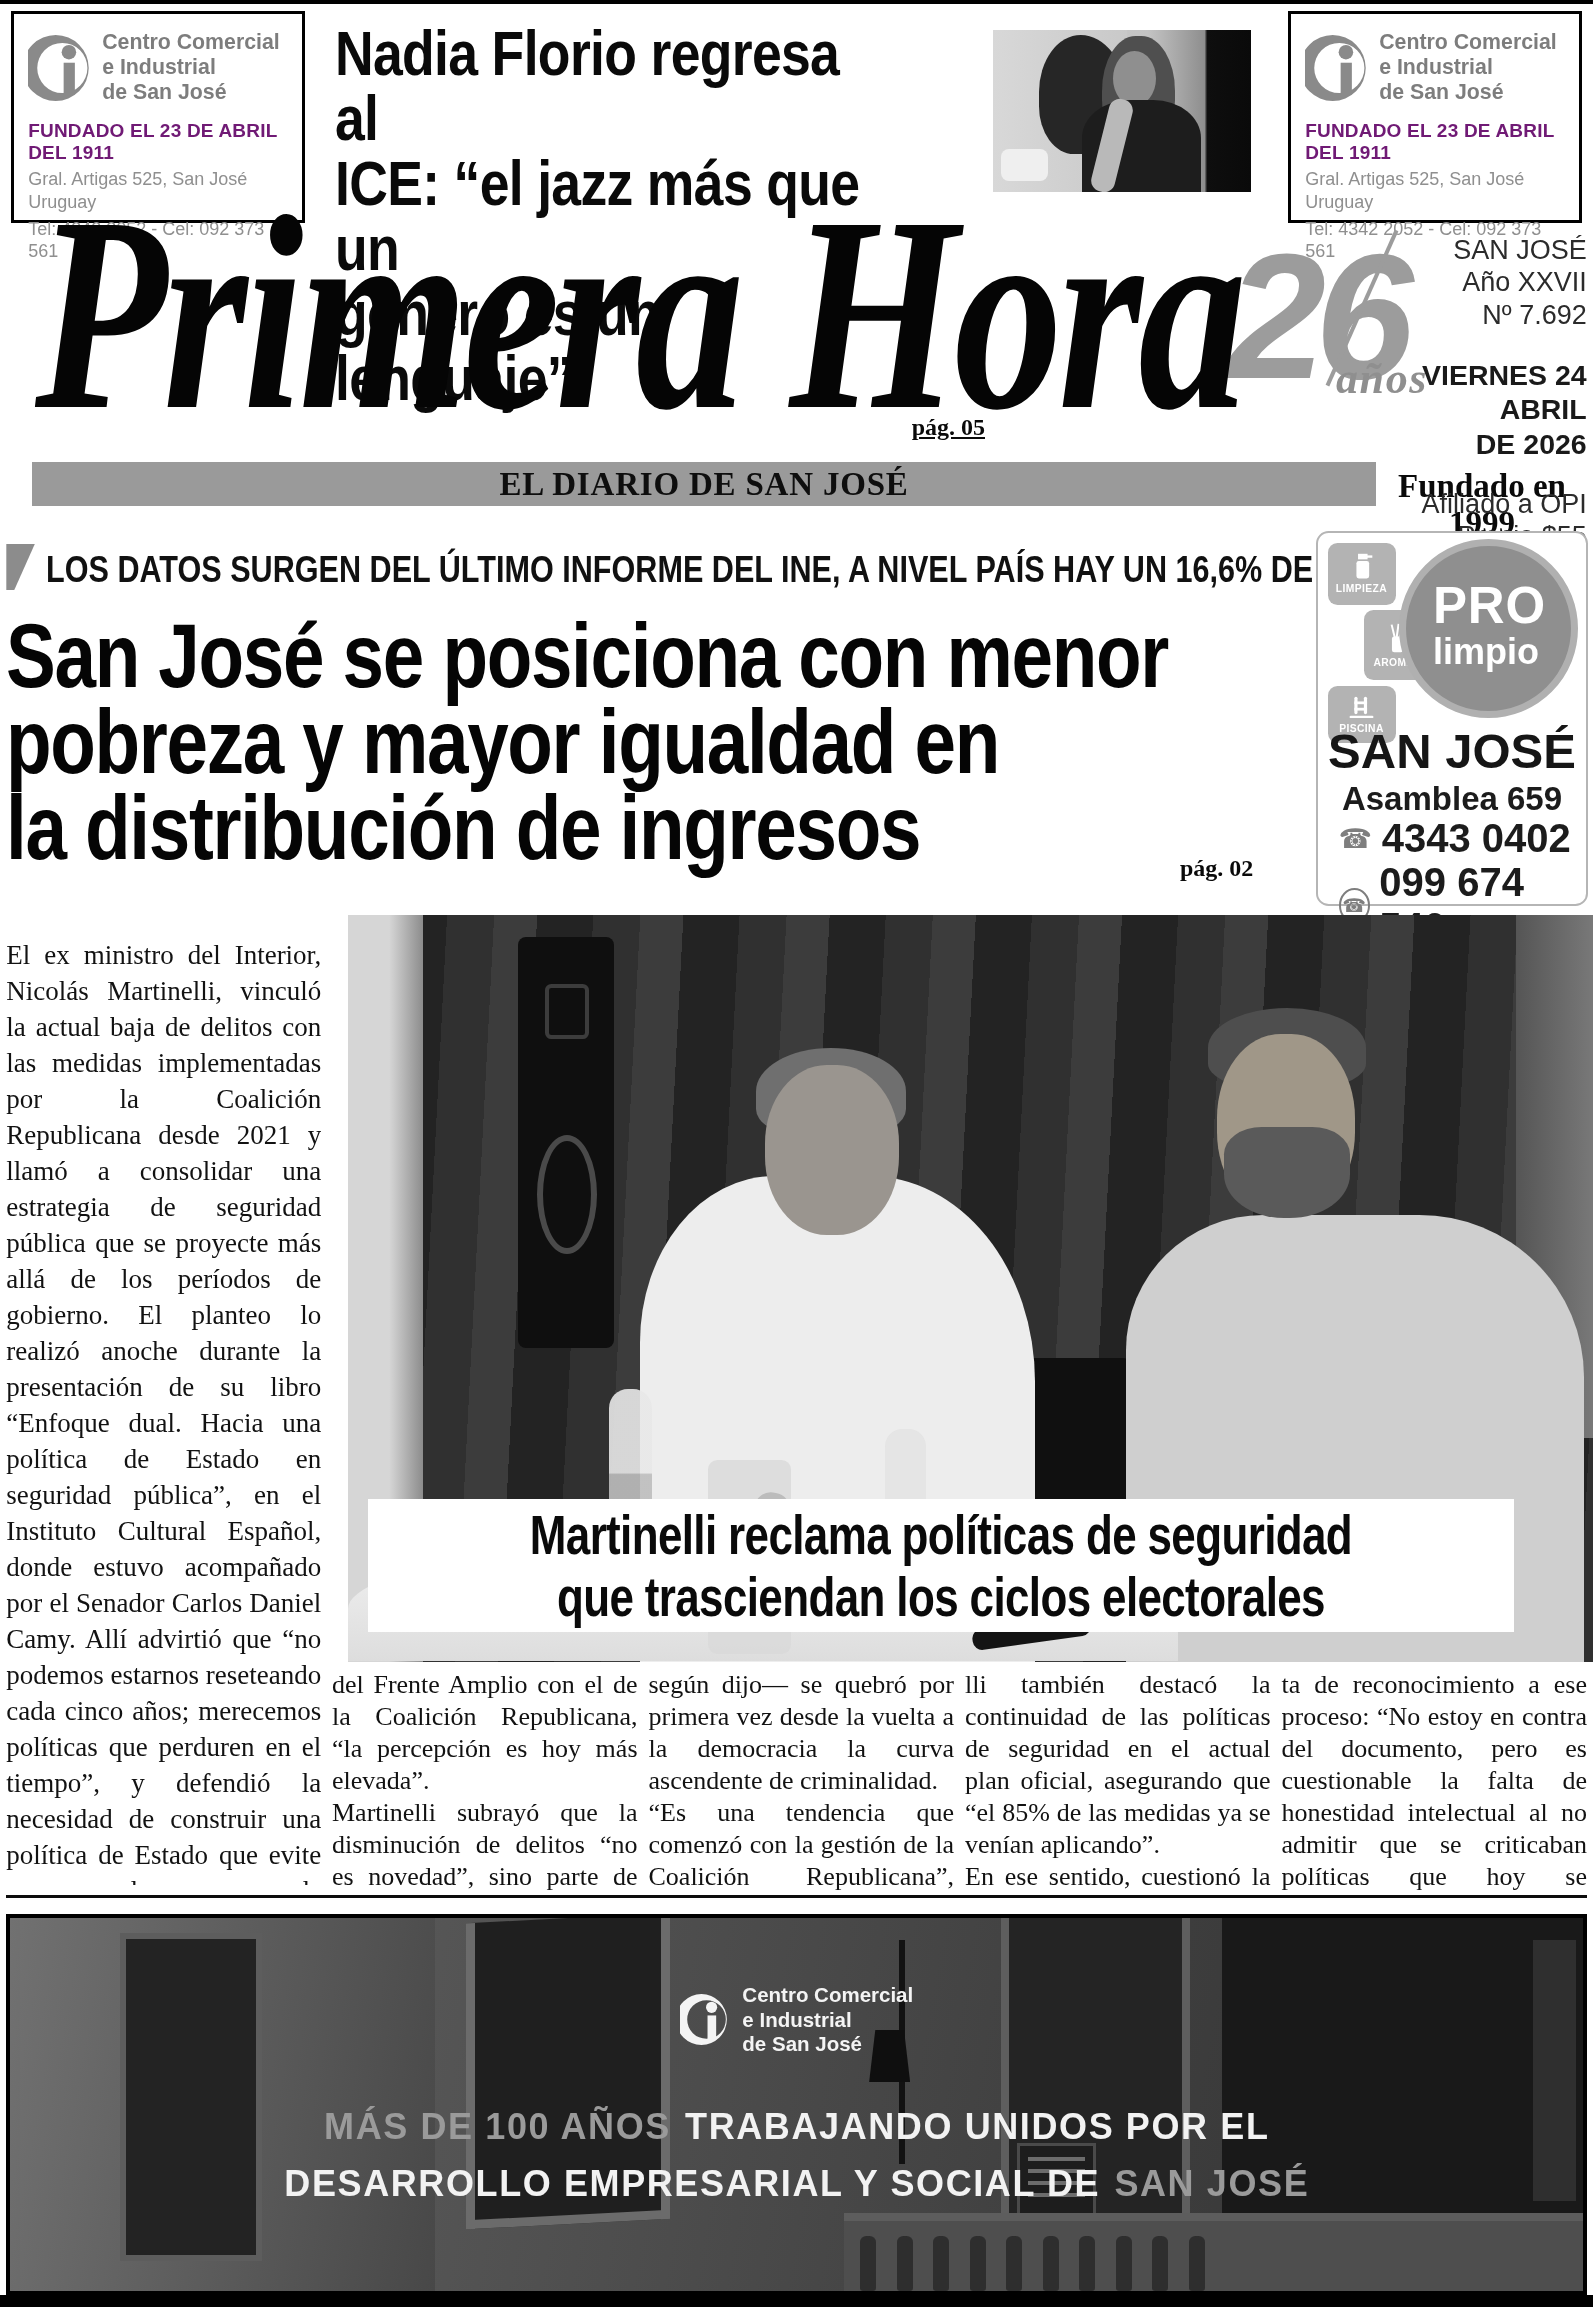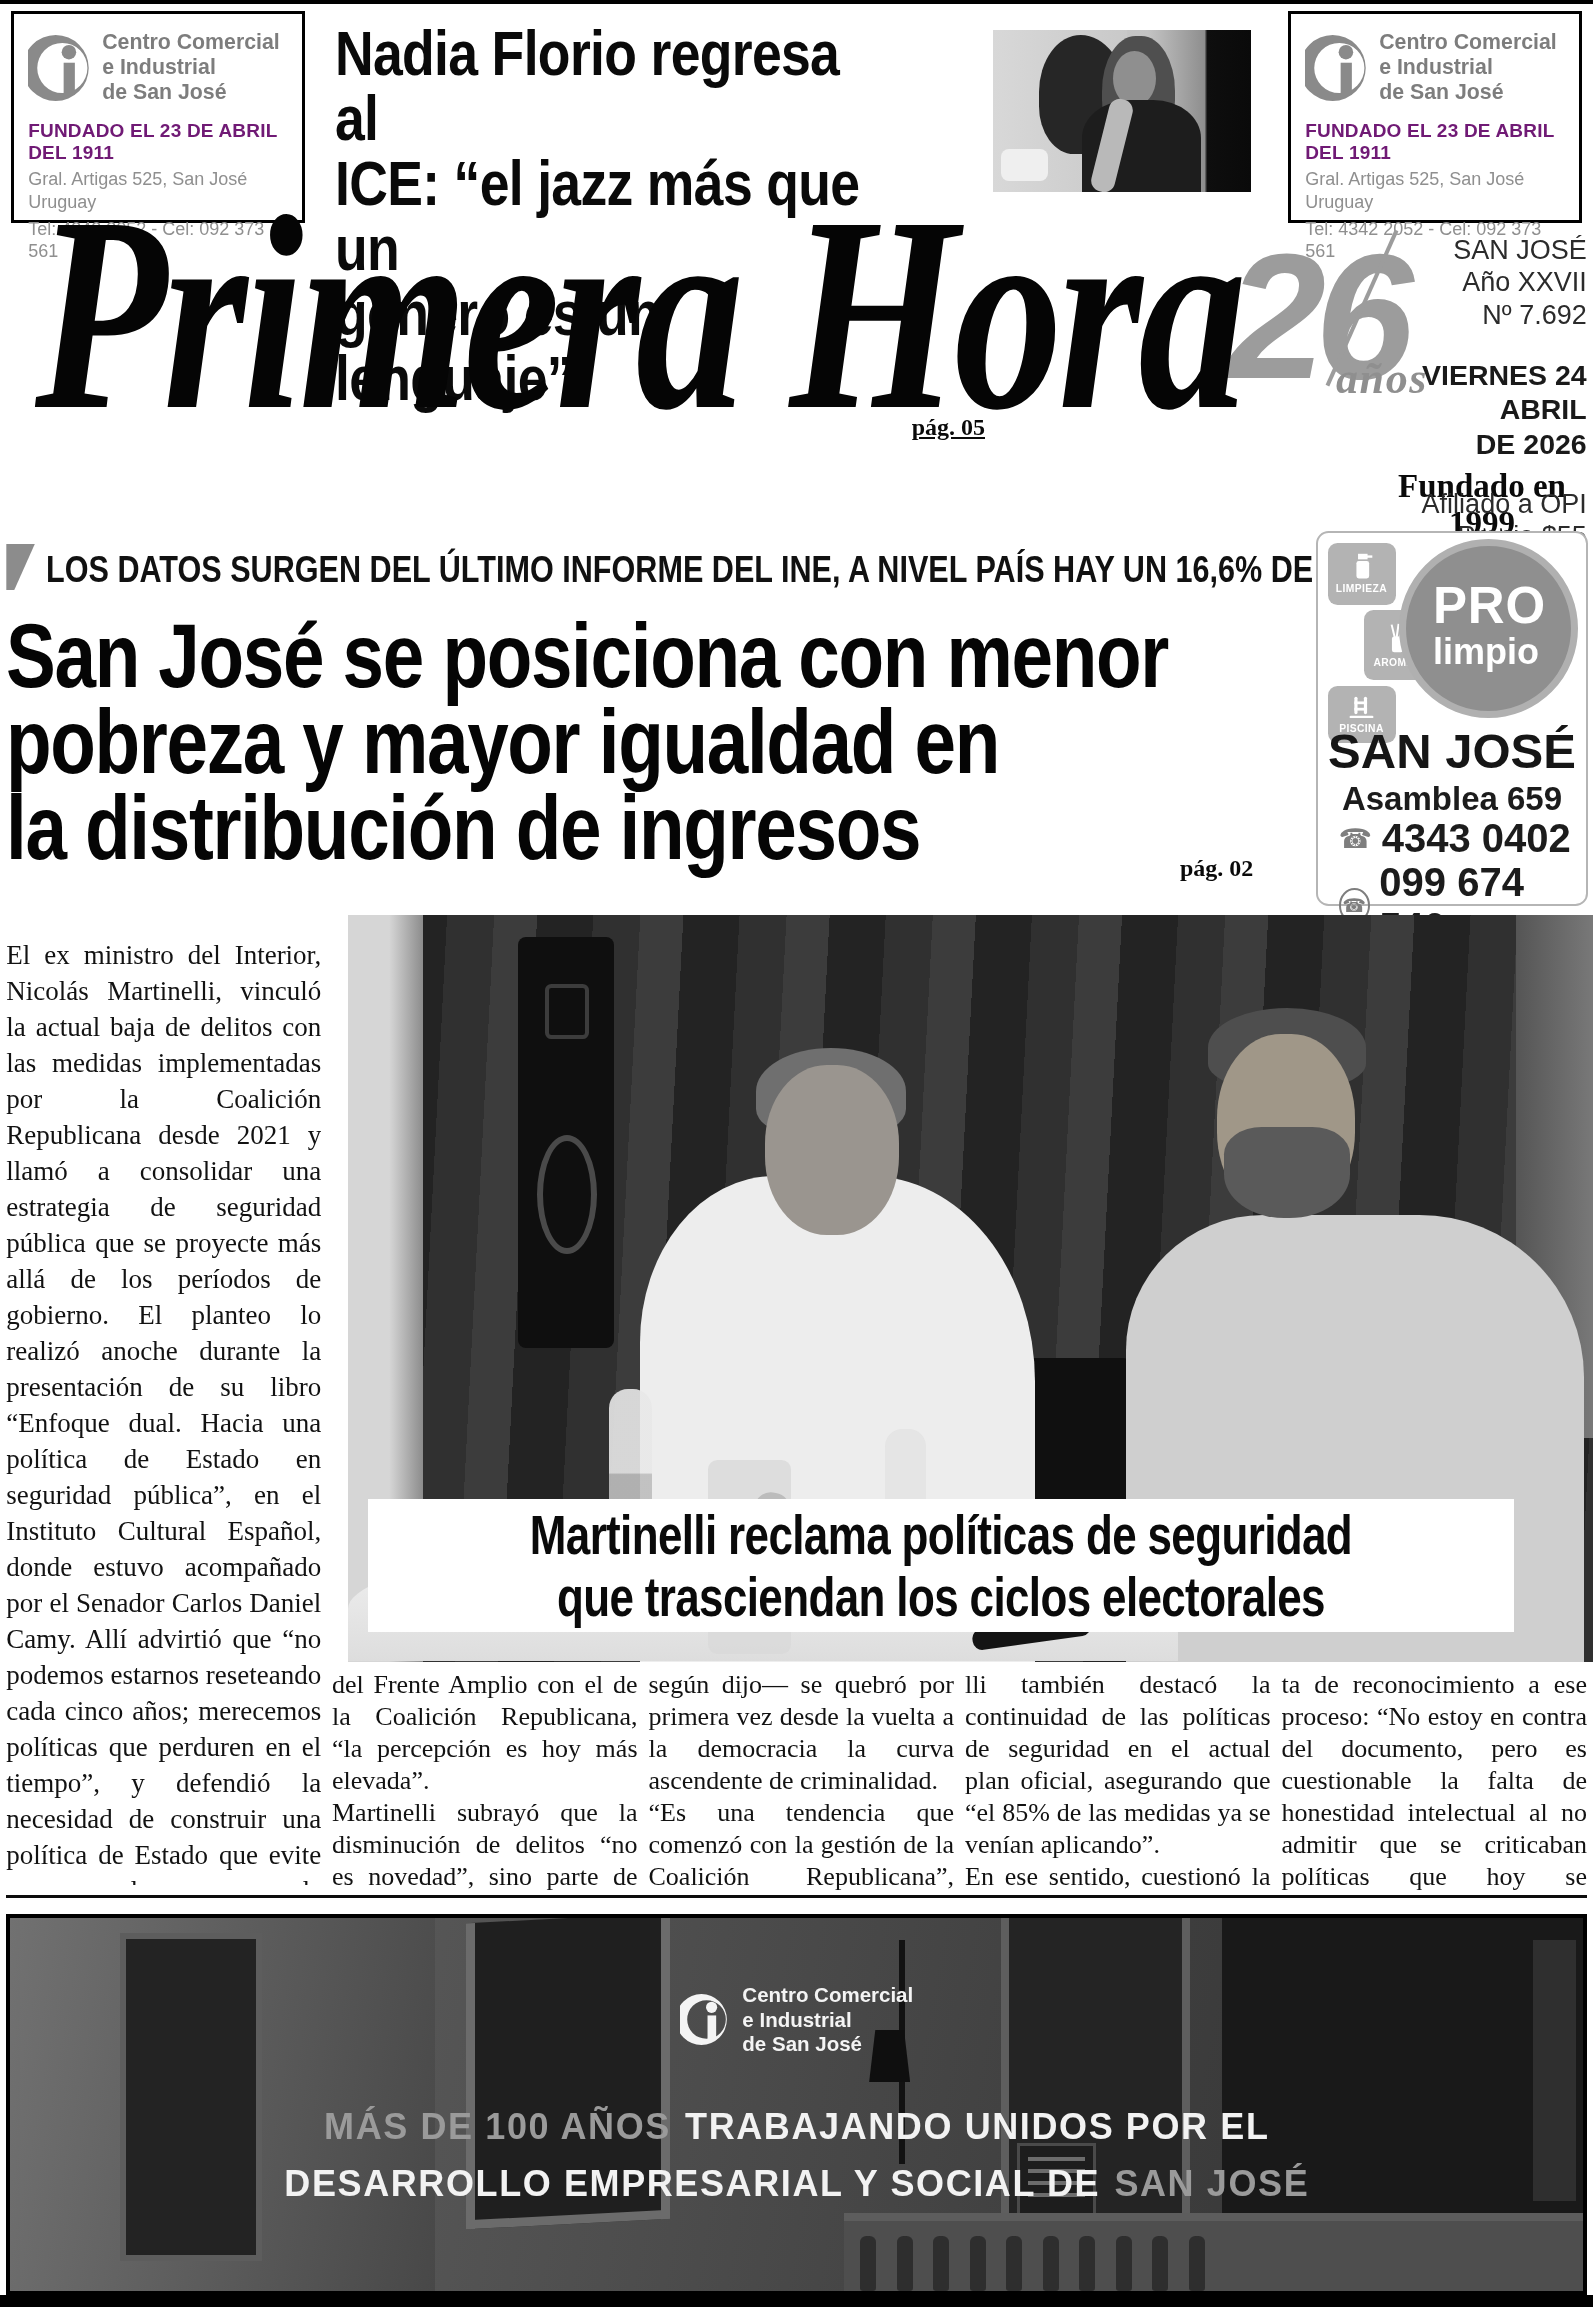--- a/index.html
+++ b/index.html
@@ -228,20 +228,23 @@
     <div class="orgaddr">Gral. Artigas  525, San José Uruguay</div>
     <div class="orgaddr">Tel: 4342 2052  -  Cel: 092 373 561</div>
   </div>
 
   <div class="abs anniv">
     <span class="n26">26</span>
     <div class="anniv-slash"></div>
     <span class="anos">años</span>
   </div>
   <h1 class="abs masthead-title">Primera Hora</h1>
+  <div class="abs tagbar">
+    <span>EL DIARIO DE SAN JOSÉ</span>
+  </div>
   <div class="abs founded1999">Fundado en 1999</div>
   <div class="abs edition">
     <div>SAN JOSÉ</div>
     <div>Año XXVII</div>
     <div>Nº 7.692</div>
     <div class="ed-gap"></div>
     <div class="ed-b">VIERNES 24</div>
     <div class="ed-b">ABRIL</div>
     <div class="ed-b">DE 2026</div>
     <div class="ed-gap"></div>

